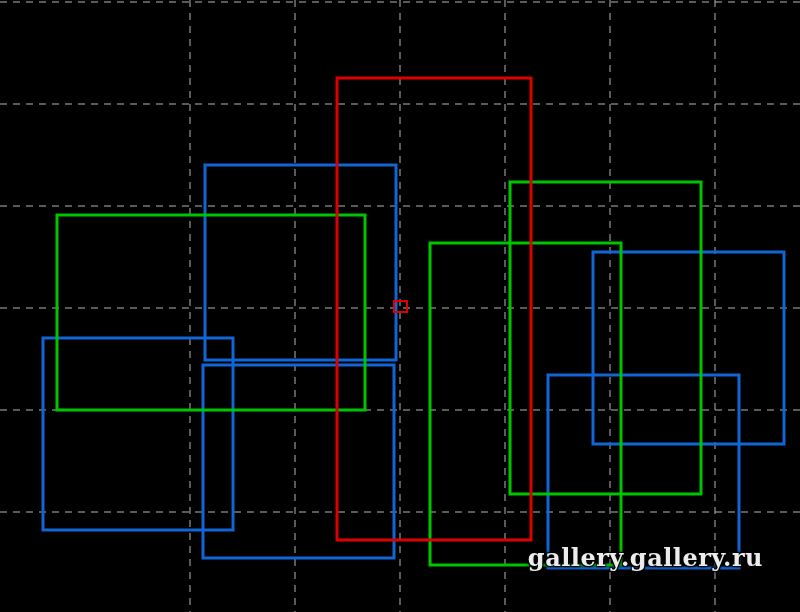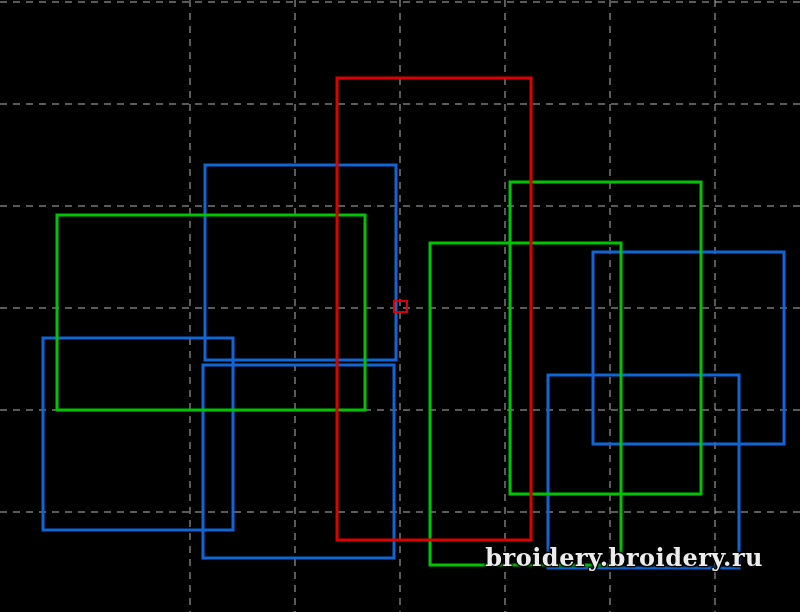--- a/index.html
+++ b/index.html
@@ -61,14 +61,14 @@
       <rect x="43" y="338" width="190" height="192" fill="none" stroke="#1166d4" stroke-width="3"></rect>
       <rect x="203" y="365" width="191" height="193" fill="none" stroke="#1166d4" stroke-width="3"></rect>
       <rect x="593" y="252" width="191" height="192" fill="none" stroke="#1166d4" stroke-width="3"></rect>
       <rect x="548" y="375" width="191" height="193" fill="none" stroke="#1166d4" stroke-width="3"></rect>
       <rect x="57" y="215" width="308" height="195" fill="none" stroke="#00c400" stroke-width="3"></rect>
       <rect x="510" y="182" width="191" height="312" fill="none" stroke="#00c400" stroke-width="3"></rect>
       <rect x="430" y="243" width="191" height="322" fill="none" stroke="#00c400" stroke-width="3"></rect>
       <rect x="337" y="78" width="194" height="462" fill="none" stroke="#dd0000" stroke-width="3"></rect>
       <rect x="394" y="301" width="13" height="11" fill="none" stroke="#dd0000" stroke-width="2"></rect>
     </svg>
-  <div class="watermark">broidery.broidery.ru</div>
+  <div class="watermark">gallery.gallery.ru</div>
 </div>
 
 </body></html>

